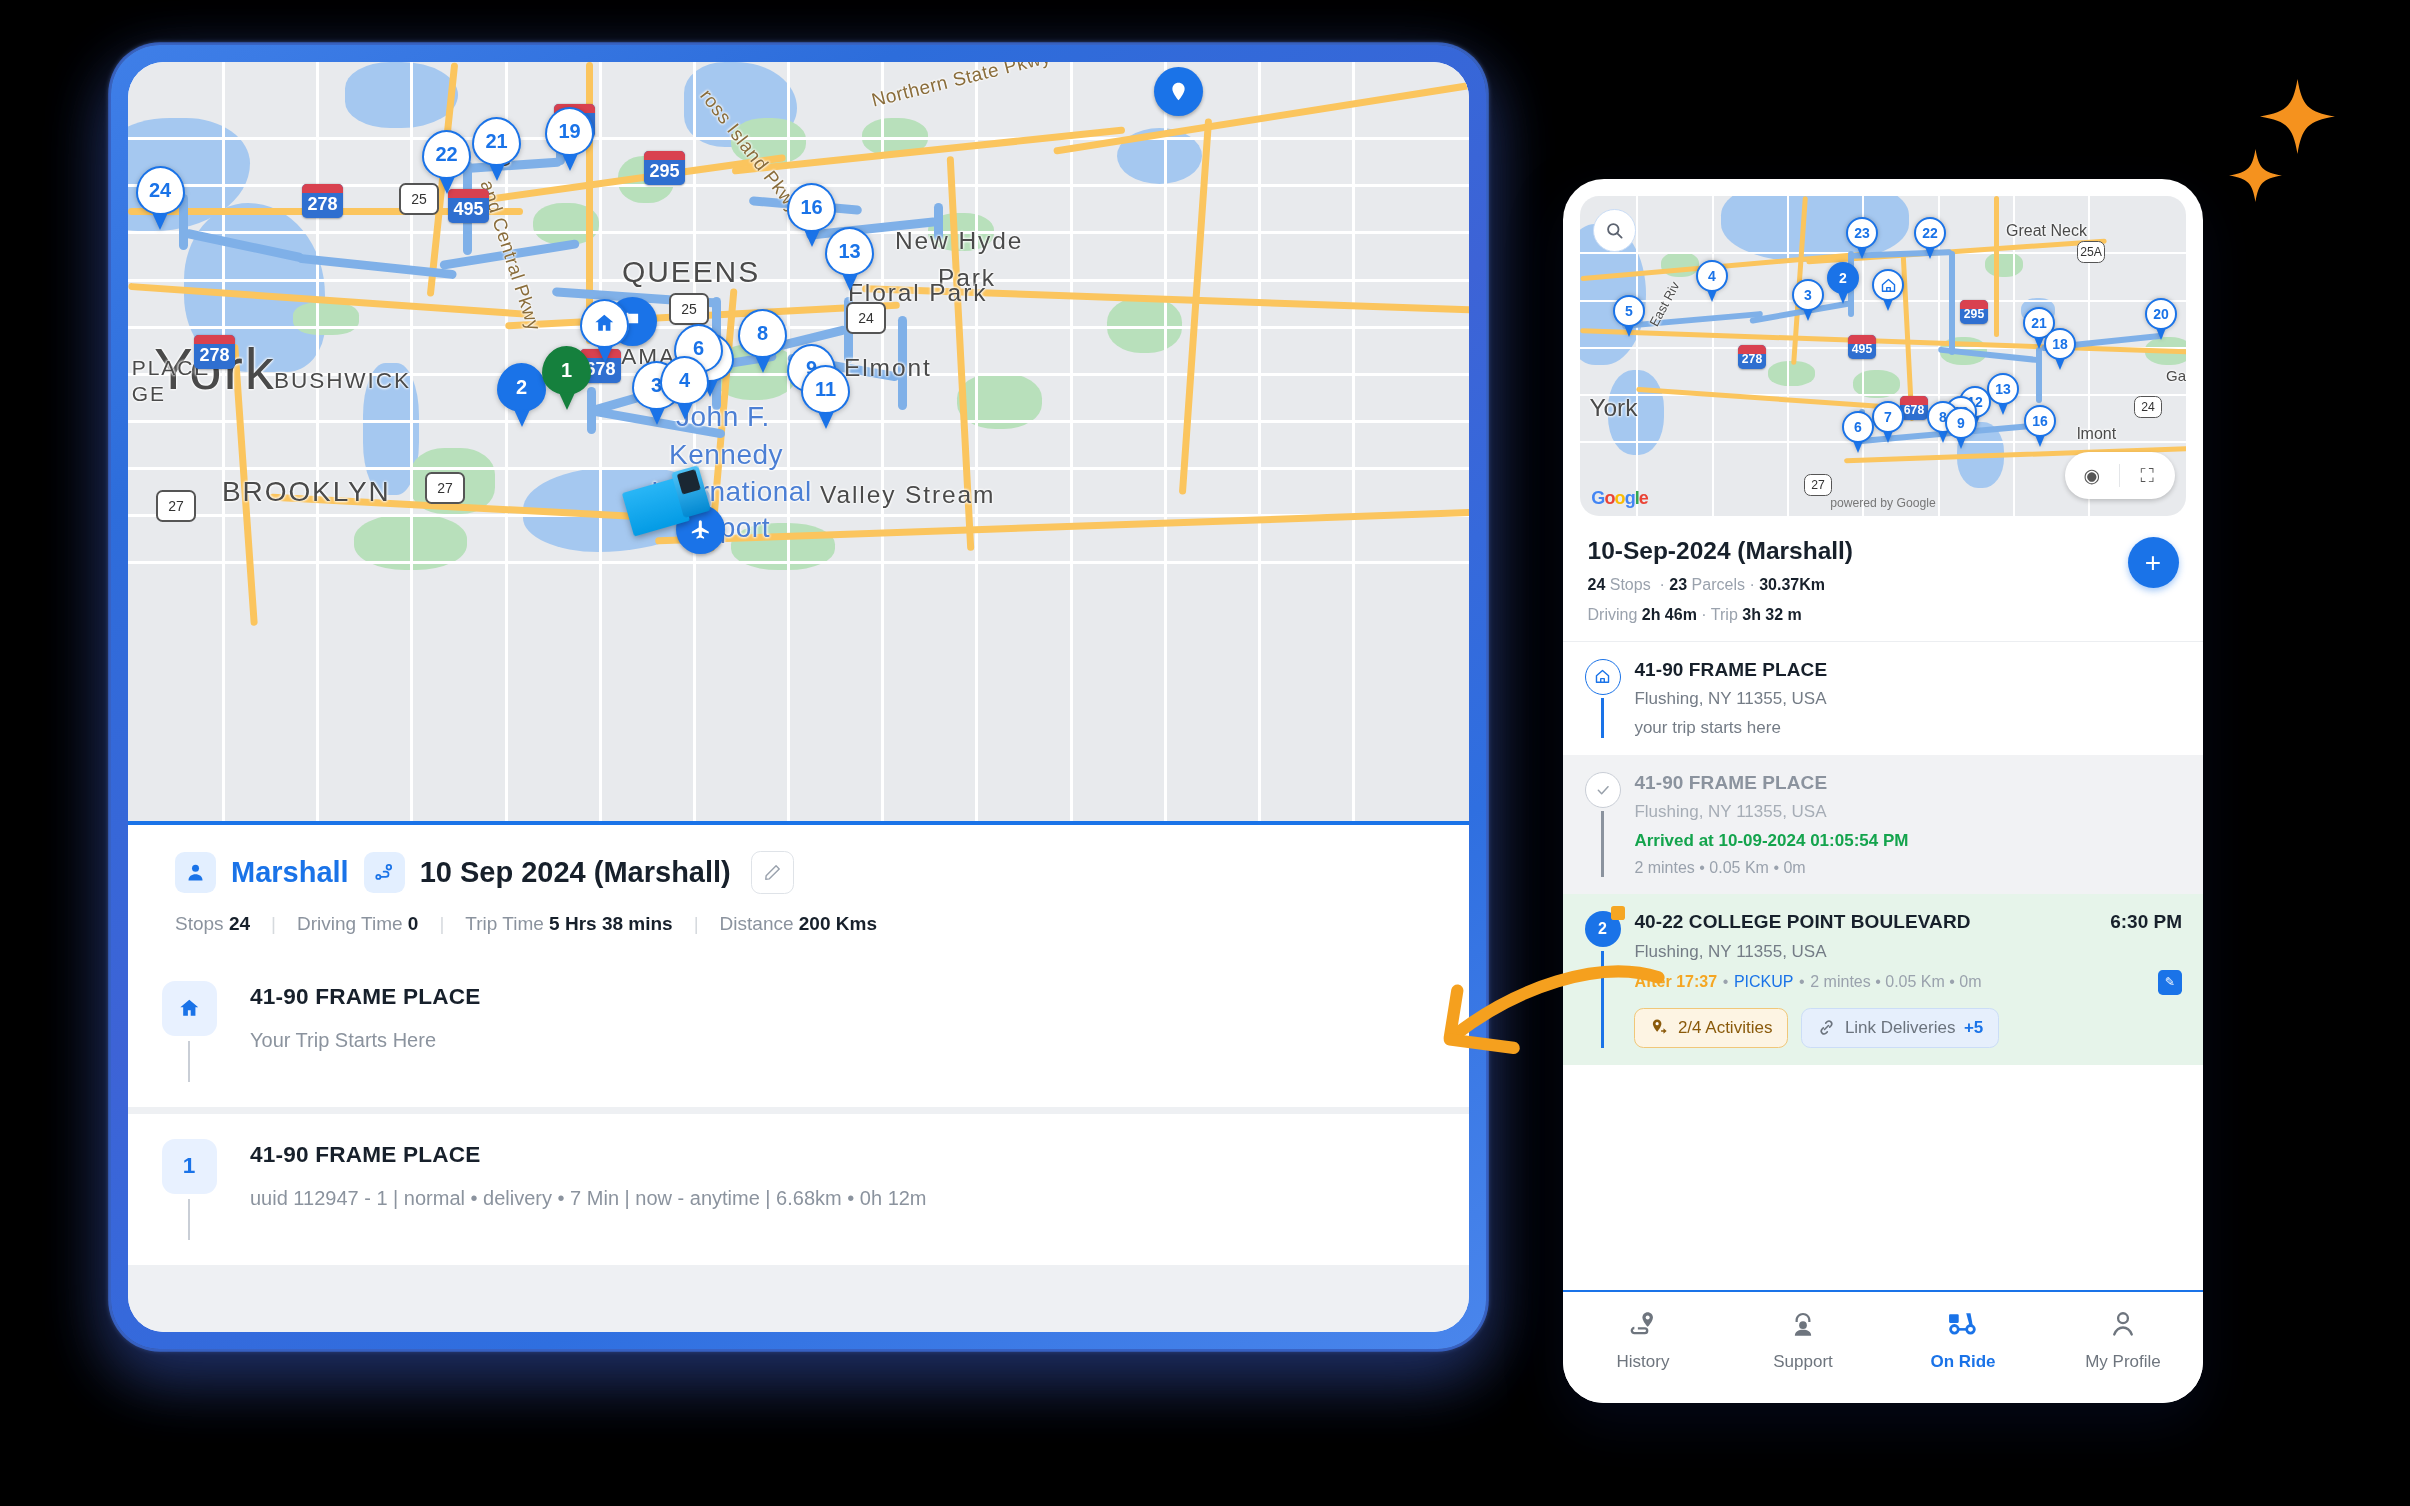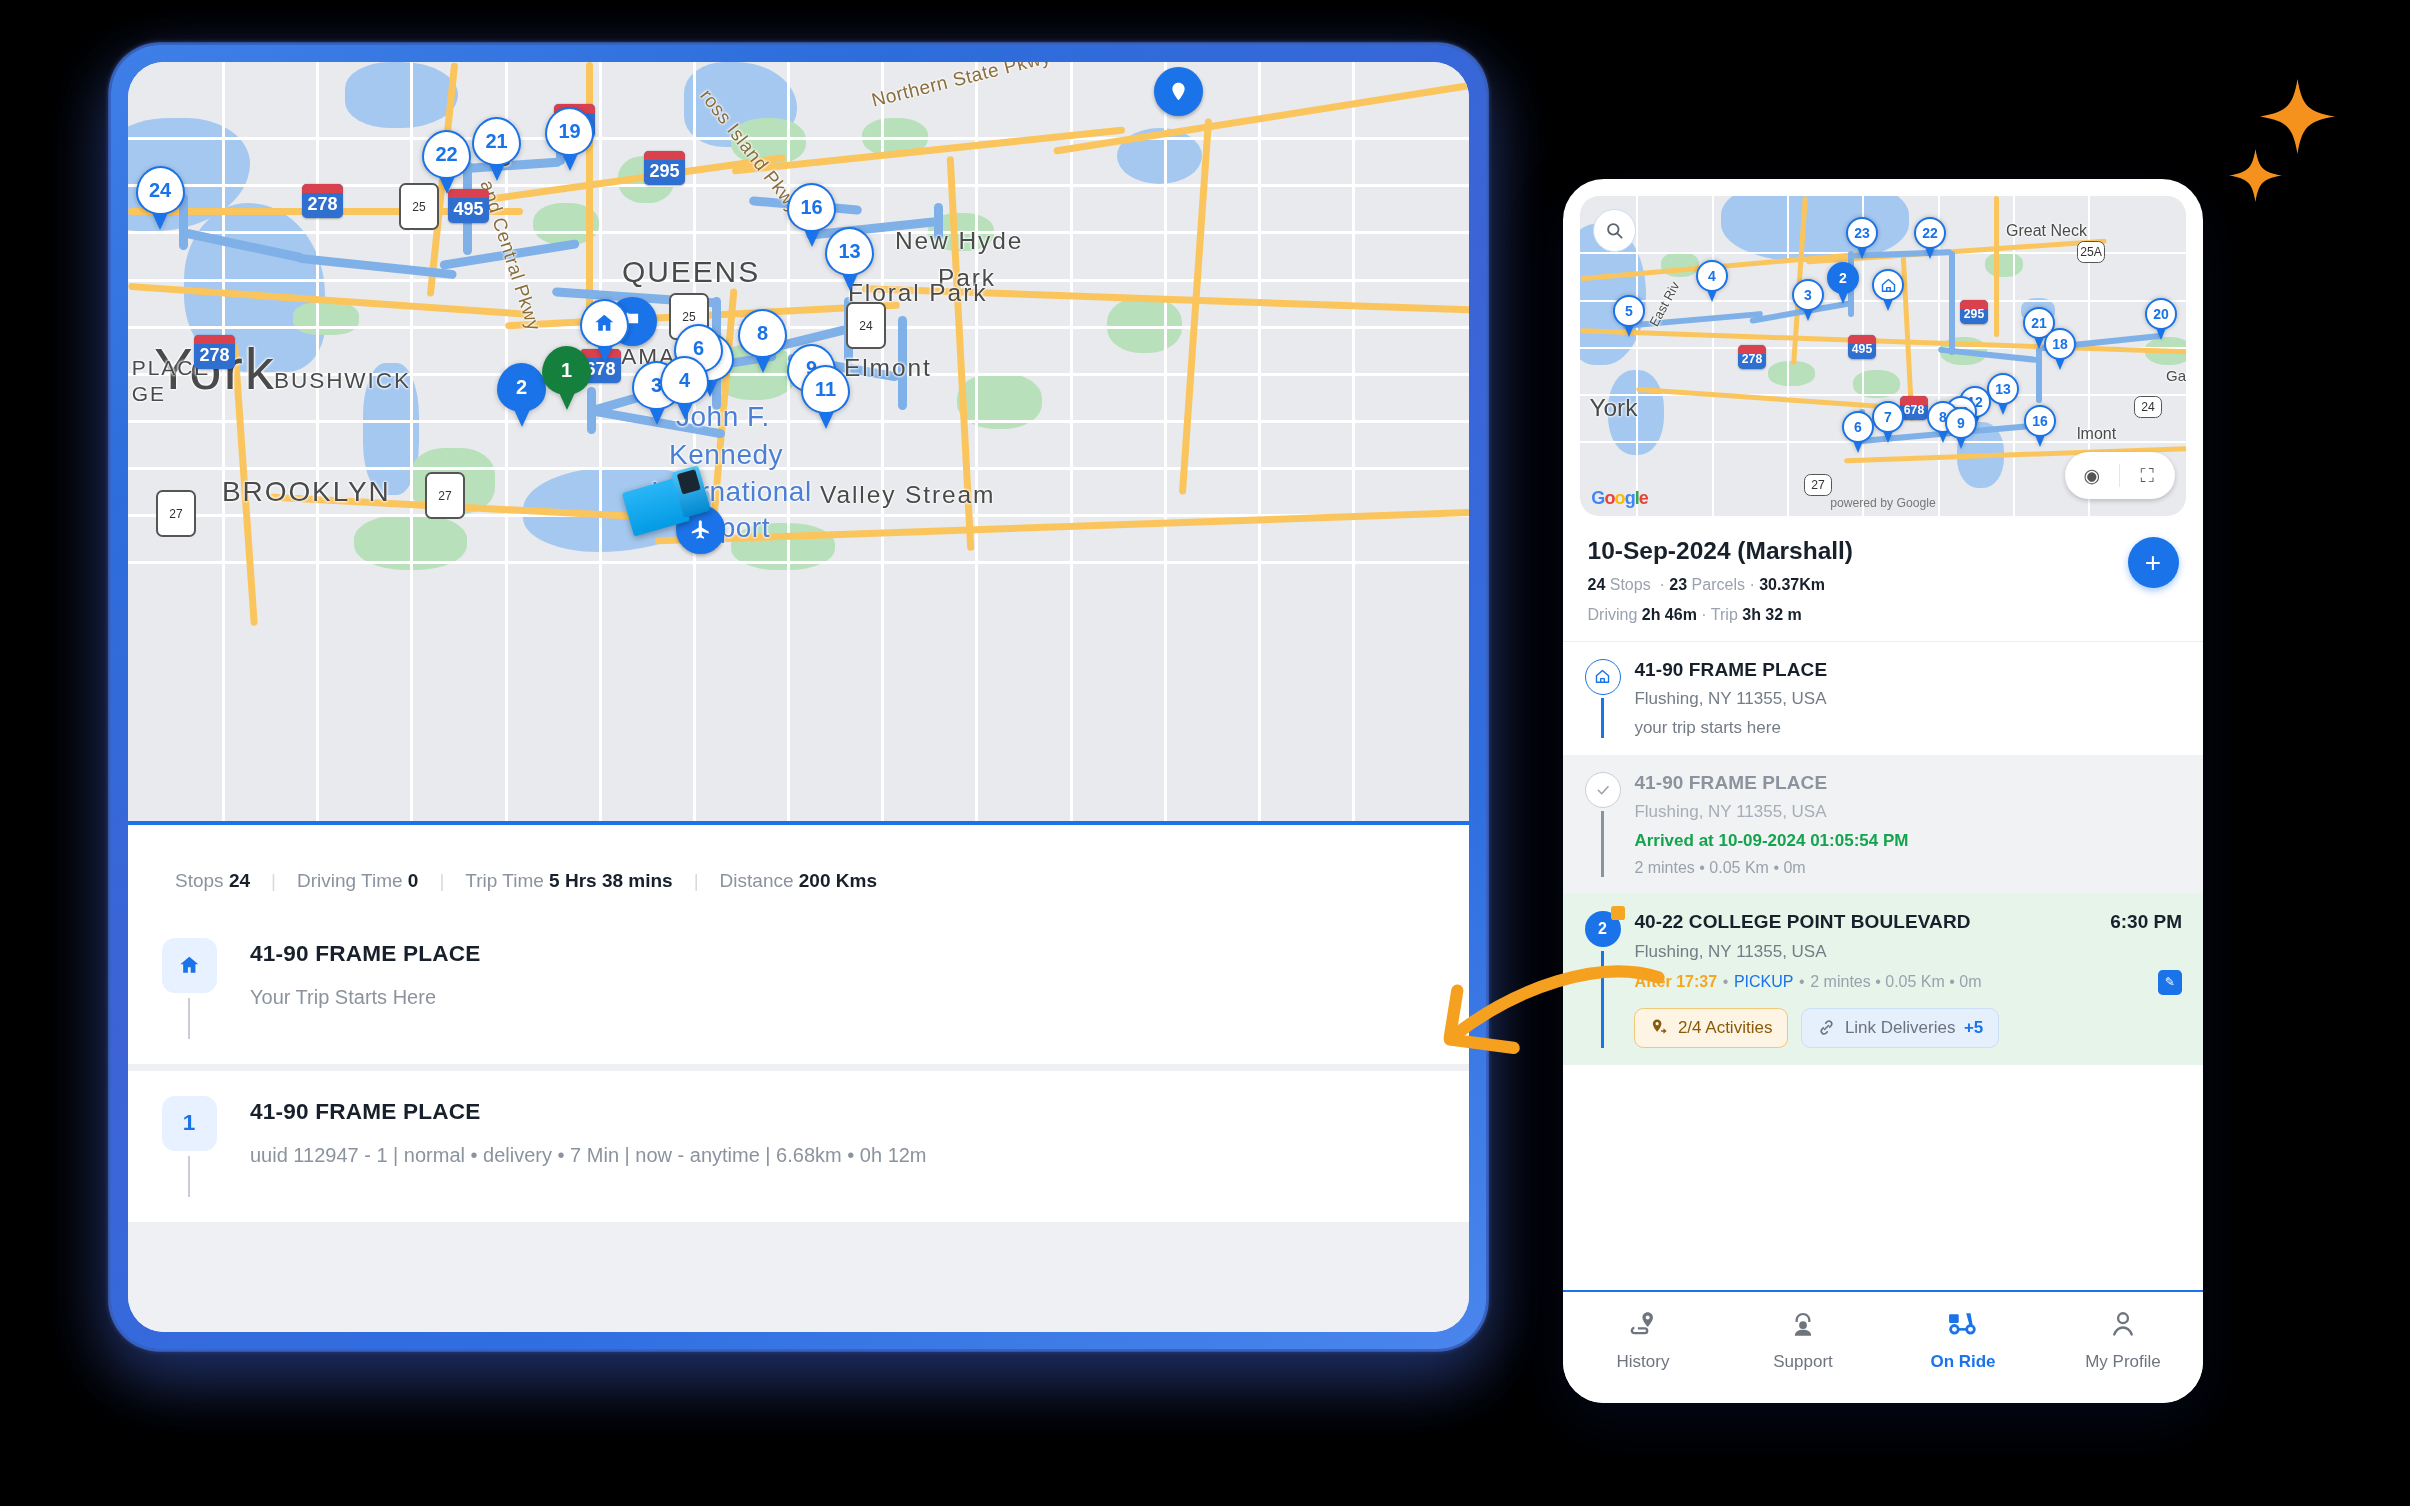--- a/index.html
+++ b/index.html
@@ -54,23 +54,23 @@
     position:absolute; width:41px; height:34px; background:#2f6fd0;
     border-radius:4.7px; color:#fff; font-size:18px; font-weight:700;
     display:flex; align-items:flex-end; justify-content:center;
     padding-bottom:2.8px; box-shadow:0 0.9px 1.9px rgba(0,0,0,.3);
   }
   .shield::before {
     content:""; position:absolute; top:0; left:0; right:0; height:8.5px;
     background:#d9414f; border-radius:4.7px 4.7px 0 0;
   }
   .shield-o {
-    position:absolute; width:40px; height:47px; background:#fff;
+    position:absolute; width:40px; height:32px; background:#fff;
     border:2.4px solid #555; border-radius:6.6px;
-    color:#333; font-size:12px; font-weight:500;
+    color:#333; font-size:14px; font-weight:500;
     display:flex; align-items:center; justify-content:center;
   }
 
   
   .pin {
     position:absolute; width:49px; height:64px;
     filter: drop-shadow(0 1.9px 2.8px rgba(0,0,0,.25));
   }
   .pin .bubble {
     position:absolute; top:0; left:0; width:49px; height:49px;
@@ -496,20 +496,44 @@
 
         <div id="truck">
           <div class="body"></div>
             <div class="cab"></div>
             <div class="win"></div>
         </div>
 
       </div>
 
       <div id="trip-header">
+        <div class="trip-row1">
+          <div class="chip-ic">
+            <svg width="21" height="21" viewBox="0 0 24 24" fill="currentColor">
+              <circle cx="12" cy="7" r="4"></circle>
+                <path d="M4 21c0-4.4 3.6-7 8-7s8 2.6 8 7z"></path>
+            </svg>
+          </div>
+          <div id="driver-name">Marshall</div>
+          <div class="chip-ic">
+            <svg width="21" height="21" viewBox="0 0 24 24" fill="none" stroke="currentColor" stroke-width="2" stroke-linecap="round">
+              <circle cx="5" cy="17" r="2.4"></circle>
+                <circle cx="17" cy="6" r="2.6"></circle>
+              <path d="M7.4 17h6.2a3 3 0 0 0 0-6H11"></path>
+            </svg>
+          </div>
+          <div id="trip-title">10 Sep 2024 (Marshall)</div>
+          <div id="edit-btn">
+            <span style="display:flex">
+              <svg width="19" height="19" viewBox="0 0 24 24" fill="none" stroke="currentColor" stroke-width="1.8" stroke-linecap="round" stroke-linejoin="round">
+                <path d="M16.5 3.5l4 4L8 20l-4.5.5L4 16z"></path>
+              </svg>
+            </span>
+          </div>
+        </div>
         <div class="trip-row2" id="trip-stats">
             <span class="stat"><span>Stops</span> <b>24</b></span>
             <span class="sep">|</span>
             <span class="stat"><span>Driving Time</span> <b>0</b></span>
             <span class="sep">|</span>
             <span class="stat"><span>Trip Time</span> <b>5 Hrs 38 mins</b></span>
             <span class="sep">|</span>
             <span class="stat"><span>Distance</span> <b>200 Kms</b></span>
           </div>
       </div>

